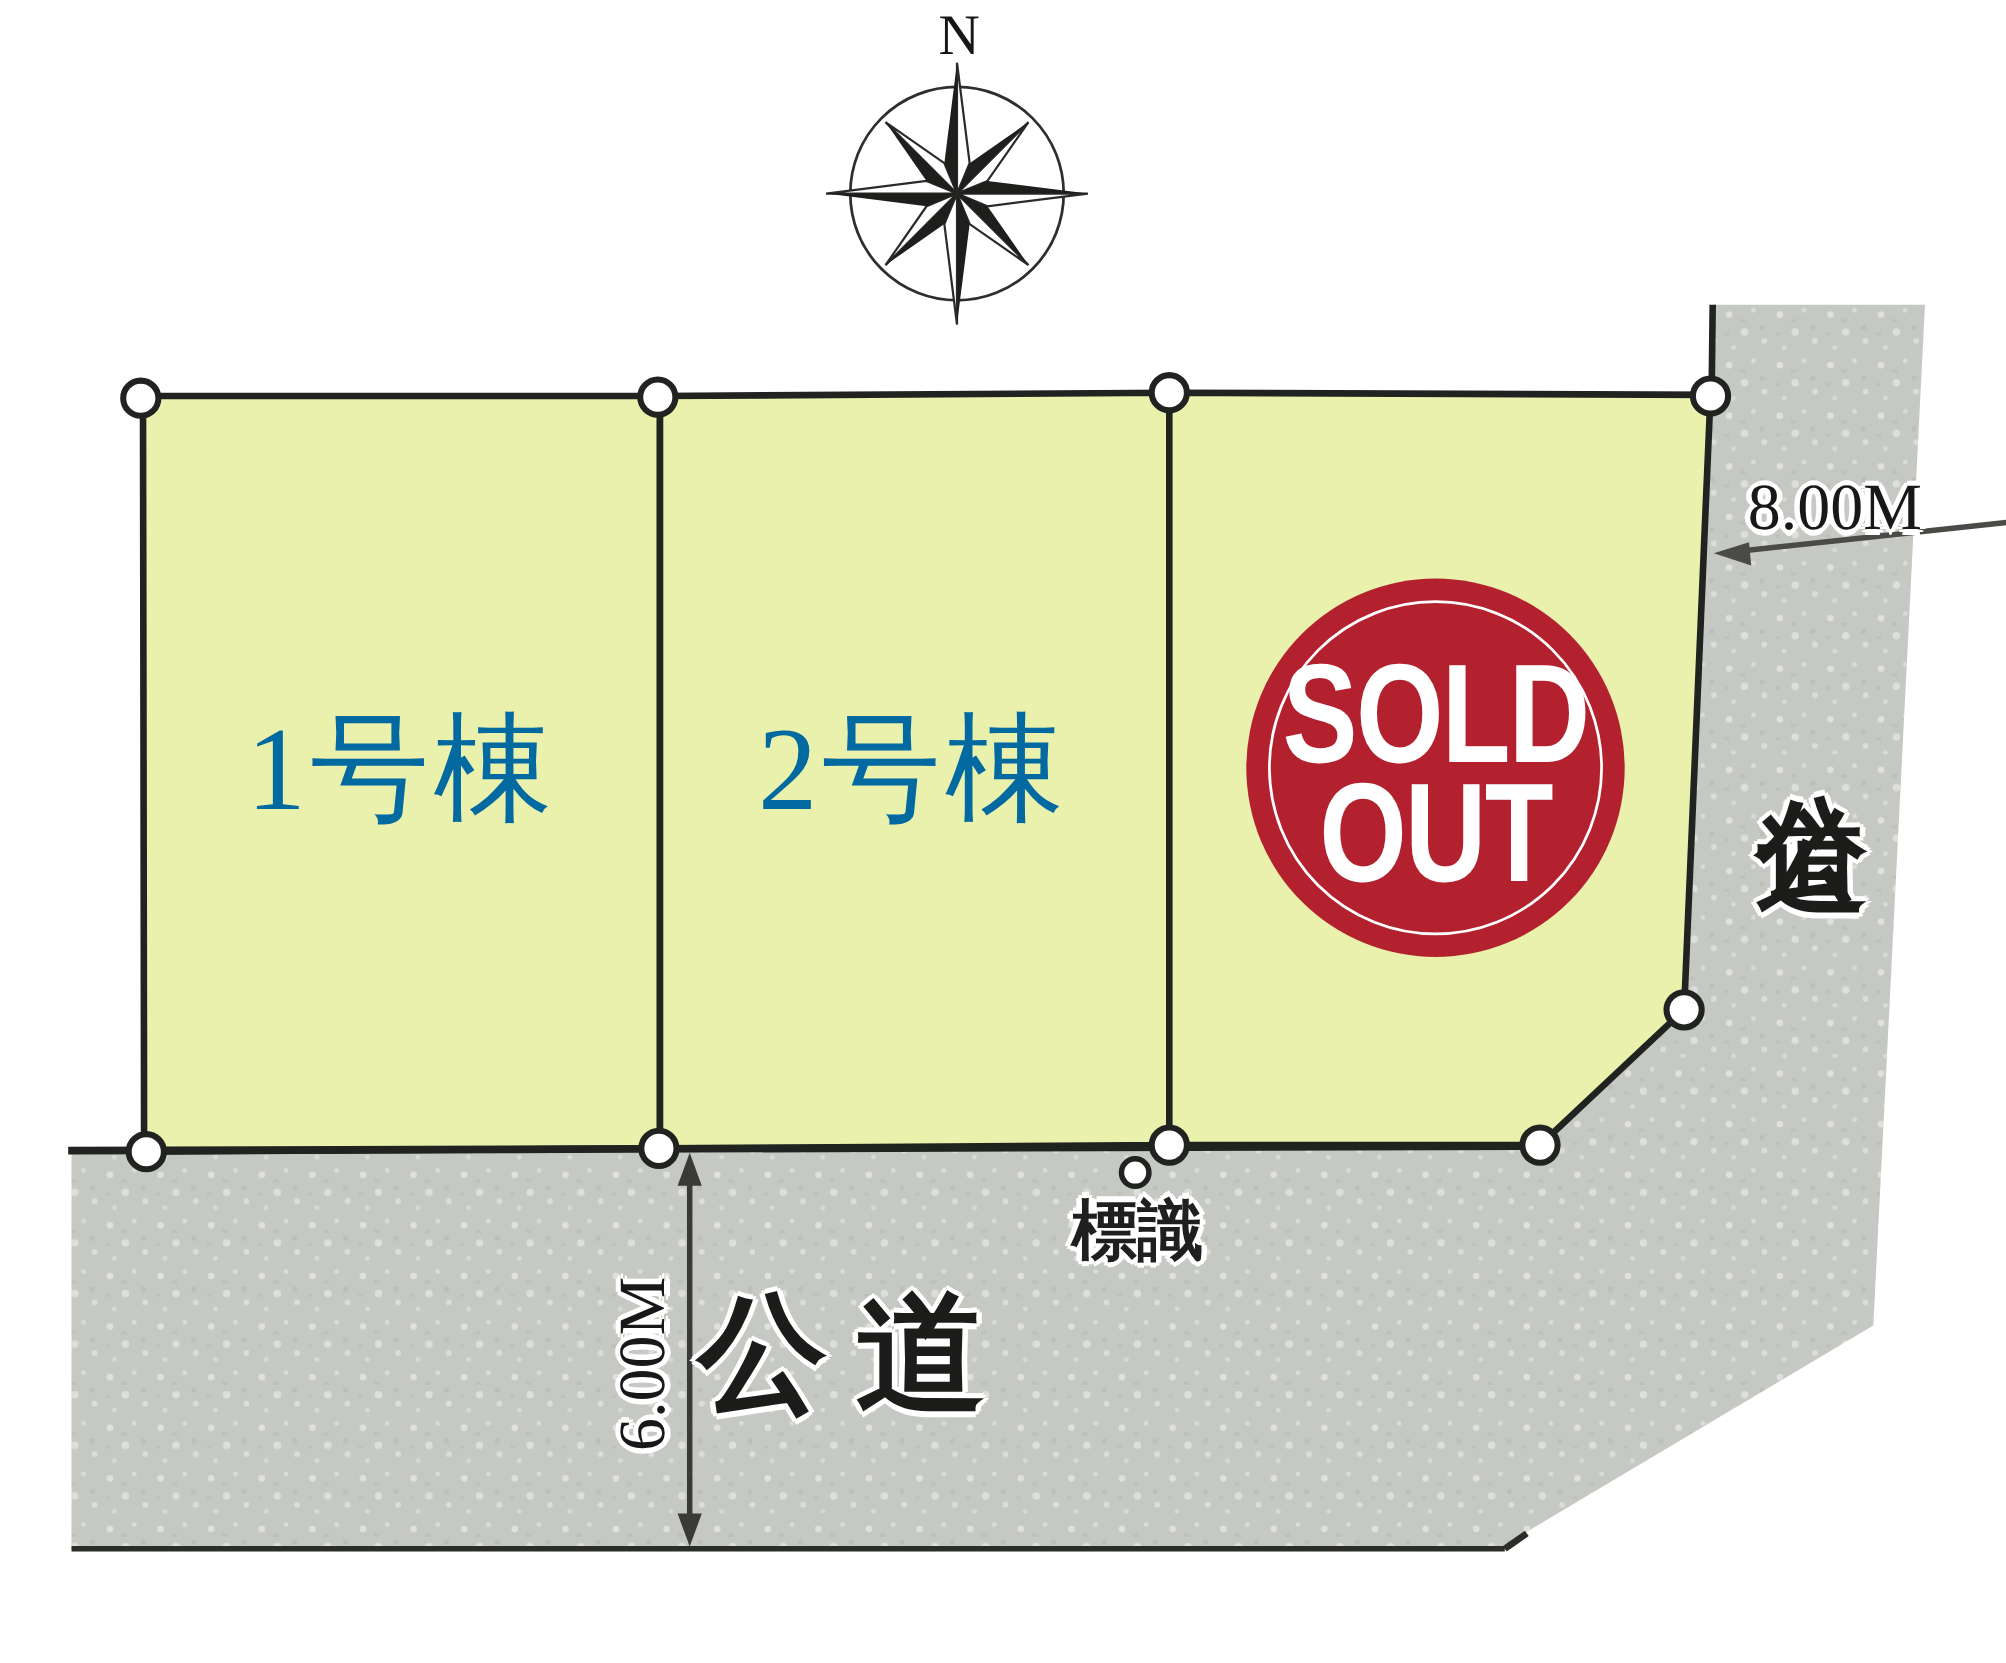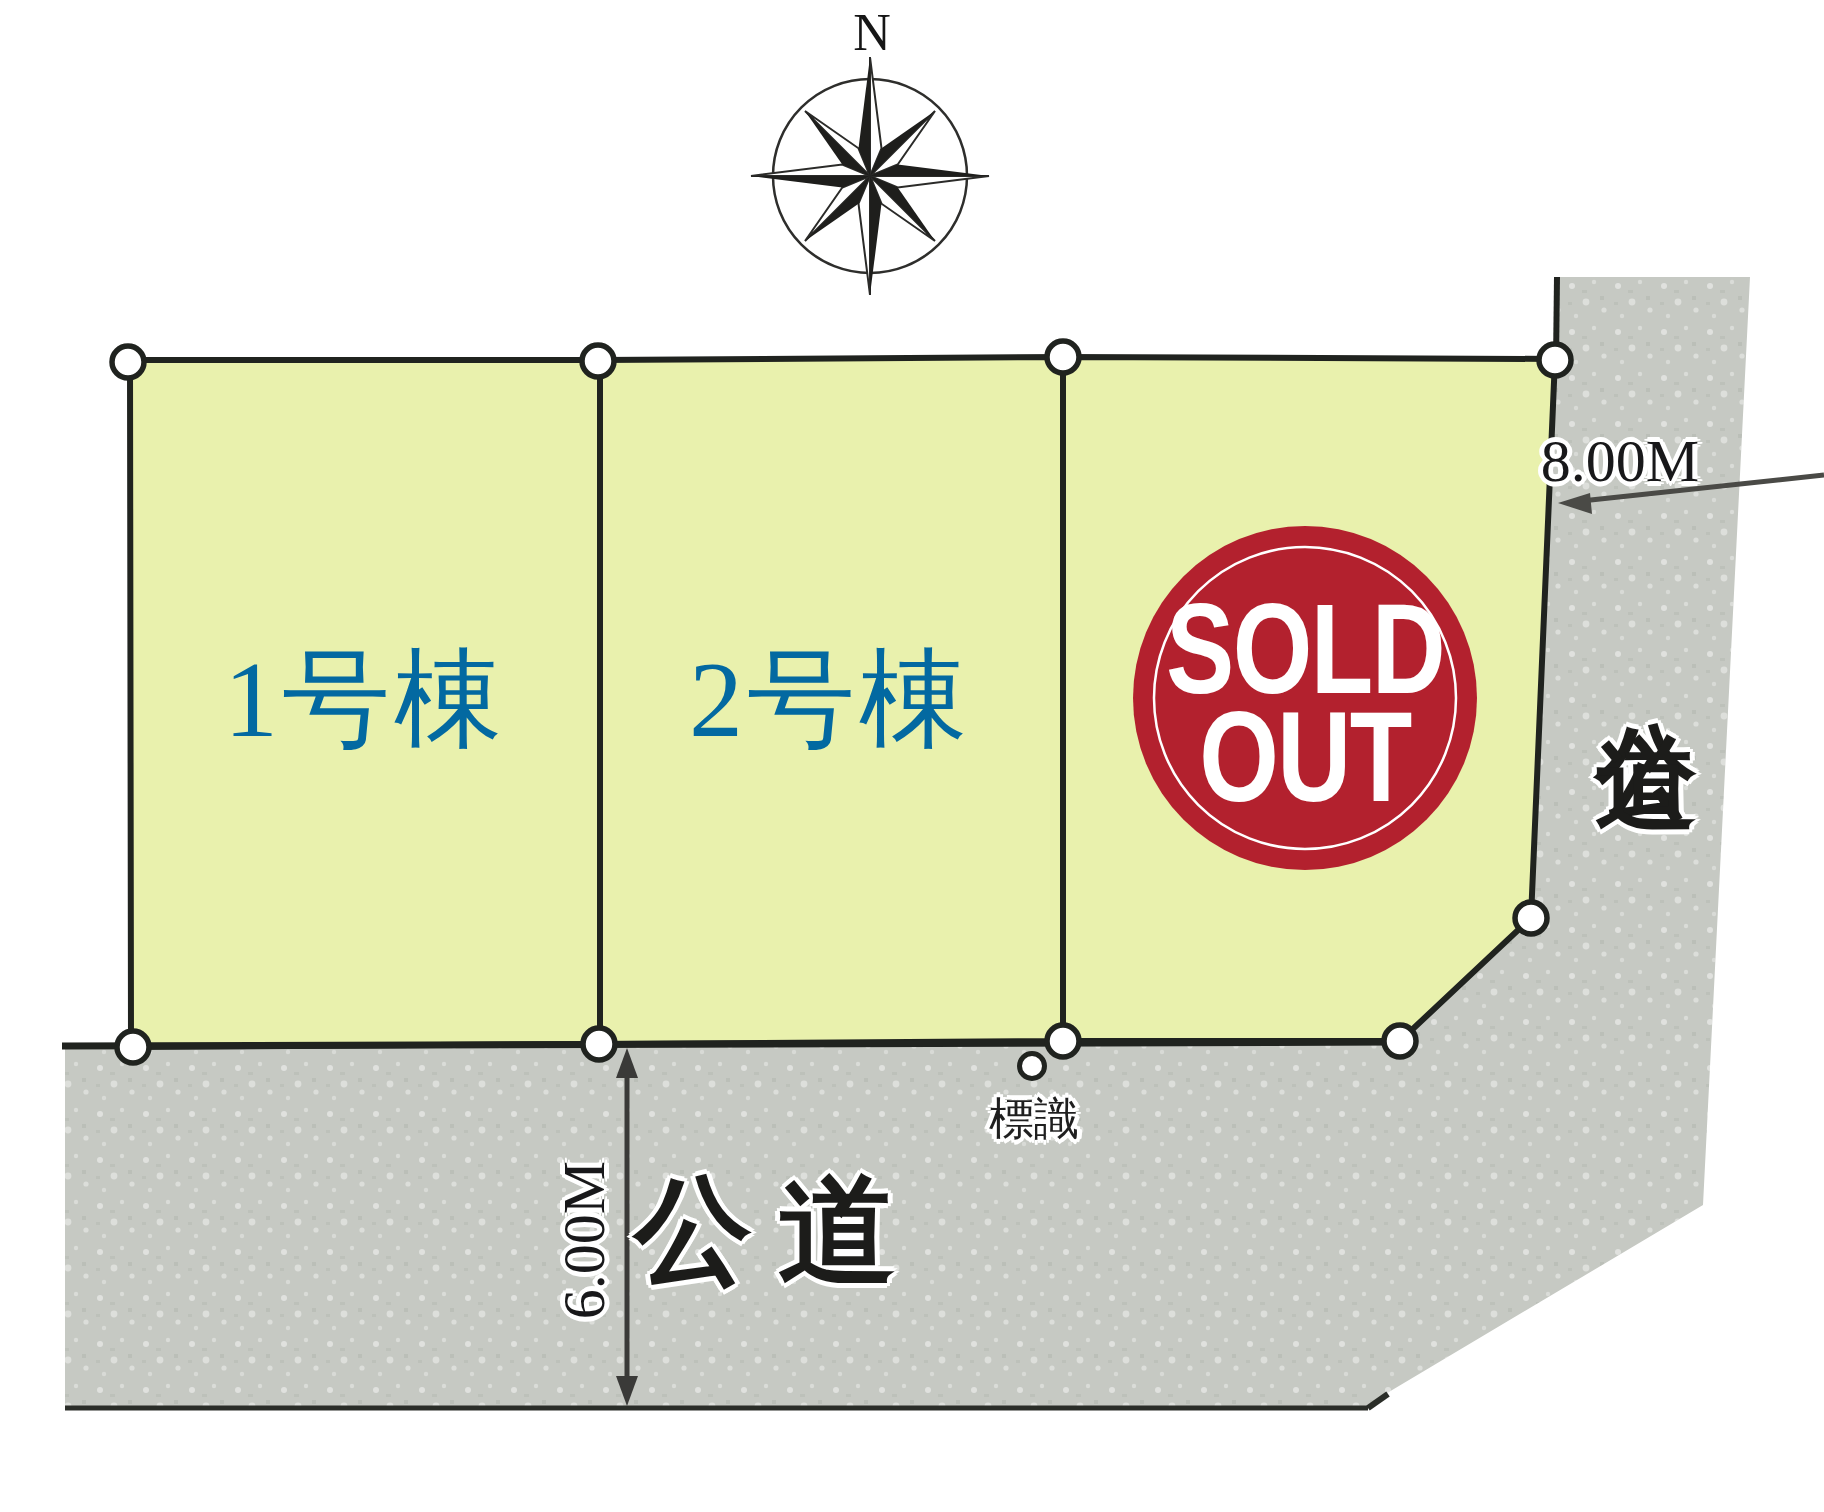--- a/index.html
+++ b/index.html
@@ -30,21 +30,21 @@
   .road-label-south{font-size:118px;letter-spacing:26px;}
   .road-label-east{
     font-size:102px;
     writing-mode:vertical-rl;
     text-orientation:upright;
     letter-spacing:12px;
     transform:translate(-50%,-50%);
   }
   .dim-label{font-size:60px;color:#18181a;}
   .dim-6m{transform:translate(-50%,-50%) rotate(-90deg);}
-  .sign-label{font-size:45px;font-weight:normal;color:#1f1f1f;}
+  .sign-label{font-size:60px;font-weight:bold;color:#1f1f1f;}
   .badge-text{
     position:absolute;
     transform:translate(-50%,-50%) scaleX(0.80);
     text-align:center;
     font-family:"Liberation Sans","DejaVu Sans",sans-serif;
     font-weight:bold;
     font-size:128px;
     line-height:0.84;
     letter-spacing:-2px;
     color:#ffffff;
@@ -142,21 +142,21 @@
 
   <div class="lbl lot-label" style="left:365px;top:700px;">1号棟</div>
 
   <div class="lbl lot-label" style="left:830px;top:700px;">2号棟</div>
 
   <div class="badge-text" style="left:1305px;top:703px;">
     <div>SOLD</div>
     <div>OUT</div>
   </div>
 
-  <div class="lbl dim-label halo" style="left:1620px;top:461px;">8.00M</div>
+  <div class="lbl dim-label halo" style="left:1668px;top:461px;">8.00M</div>
 
   <div class="lbl road-label road-label-east halo" style="left:1646px;top:652px;">公道</div>
 
   <div class="lbl dim-label dim-6m halo" style="left:584px;top:1240px;">6.00M</div>
 
   <div class="lbl road-label road-label-south halo" style="left:778px;top:1232px;">公道</div>
 
   <div class="lbl sign-label halo" style="left:1034px;top:1119px;">標識</div>
 </div>
 

